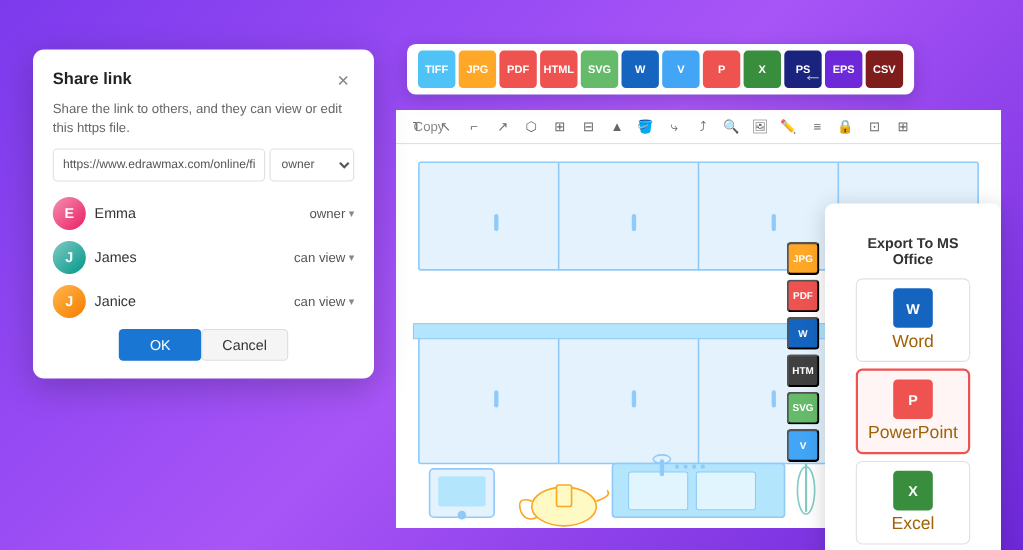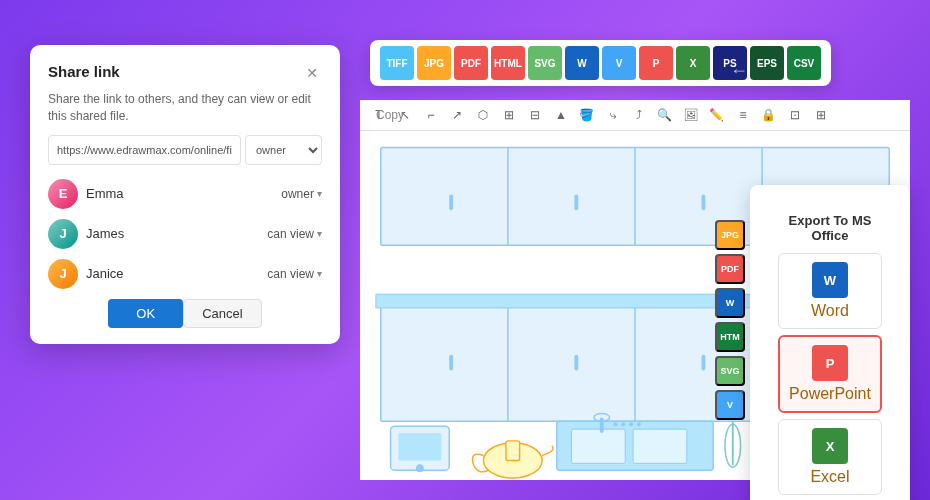--- a/index.html
+++ b/index.html
@@ -42,22 +42,22 @@
     .btn-tiff { background: #4fc3f7; }
     .btn-jpg  { background: #ffa726; }
     .btn-pdf  { background: #ef5350; }
     .btn-html { background: #ef5350; }
     .btn-svg  { background: #66bb6a; }
     .btn-word { background: #1565c0; }
     .btn-v    { background: #42a5f5; }
     .btn-ppt  { background: #ef5350; }
     .btn-xls  { background: #388e3c; }
     .btn-ps   { background: #1a237e; }
-    .btn-eps  { background: #14532d; }
-    .btn-csv  { background: #15803d; }
+    .btn-eps  { background: #6d28d9; }
+    .btn-csv  { background: #7f1d1d; }
 
     
     .canvas-toolbar {
       position: absolute;
       top: 100px;
       left: 360px;
       right: 20px;
       background: white;
       border-radius: 0 0 0 0;
       padding: 4px 8px;
@@ -171,21 +171,21 @@
       align-items: center;
       justify-content: center;
       font-size: 9px;
       font-weight: 700;
       color: white;
       cursor: pointer;
     }
     .sb-jpg { background: #ffa726; }
     .sb-pdf { background: #ef5350; }
     .sb-word { background: #1565c0; }
-    .sb-html { background: #15803d; }
+    .sb-html { background: #404040; }
     .sb-svg { background: #66bb6a; }
     .sb-v { background: #42a5f5; }
 
     
     .dialog-overlay {
       position: absolute;
       left: 30px;
       top: 45px;
       width: 310px;
       background: white;
@@ -463,21 +463,21 @@
     <span class="export-label">Excel</span>
   </div>
 </div>
 
 <div class="dialog-overlay">
   <div class="dialog-header">
     <span class="dialog-title">Share link</span>
     <button class="close-btn">✕</button>
   </div>
 
-  <p class="dialog-desc">Share the link to others, and they can view or edit this shared file.</p>
+  <p class="dialog-desc">Share the link to others, and they can view or edit this https file.</p>
 
   <div class="link-row">
     <input class="link-input" type="text" value="https://www.edrawmax.com/online/fil..." style="">
     <select class="role-select">
       <option>owner</option>
       <option>can view</option>
       <option>can edit</option>
     </select>
   </div>
 

